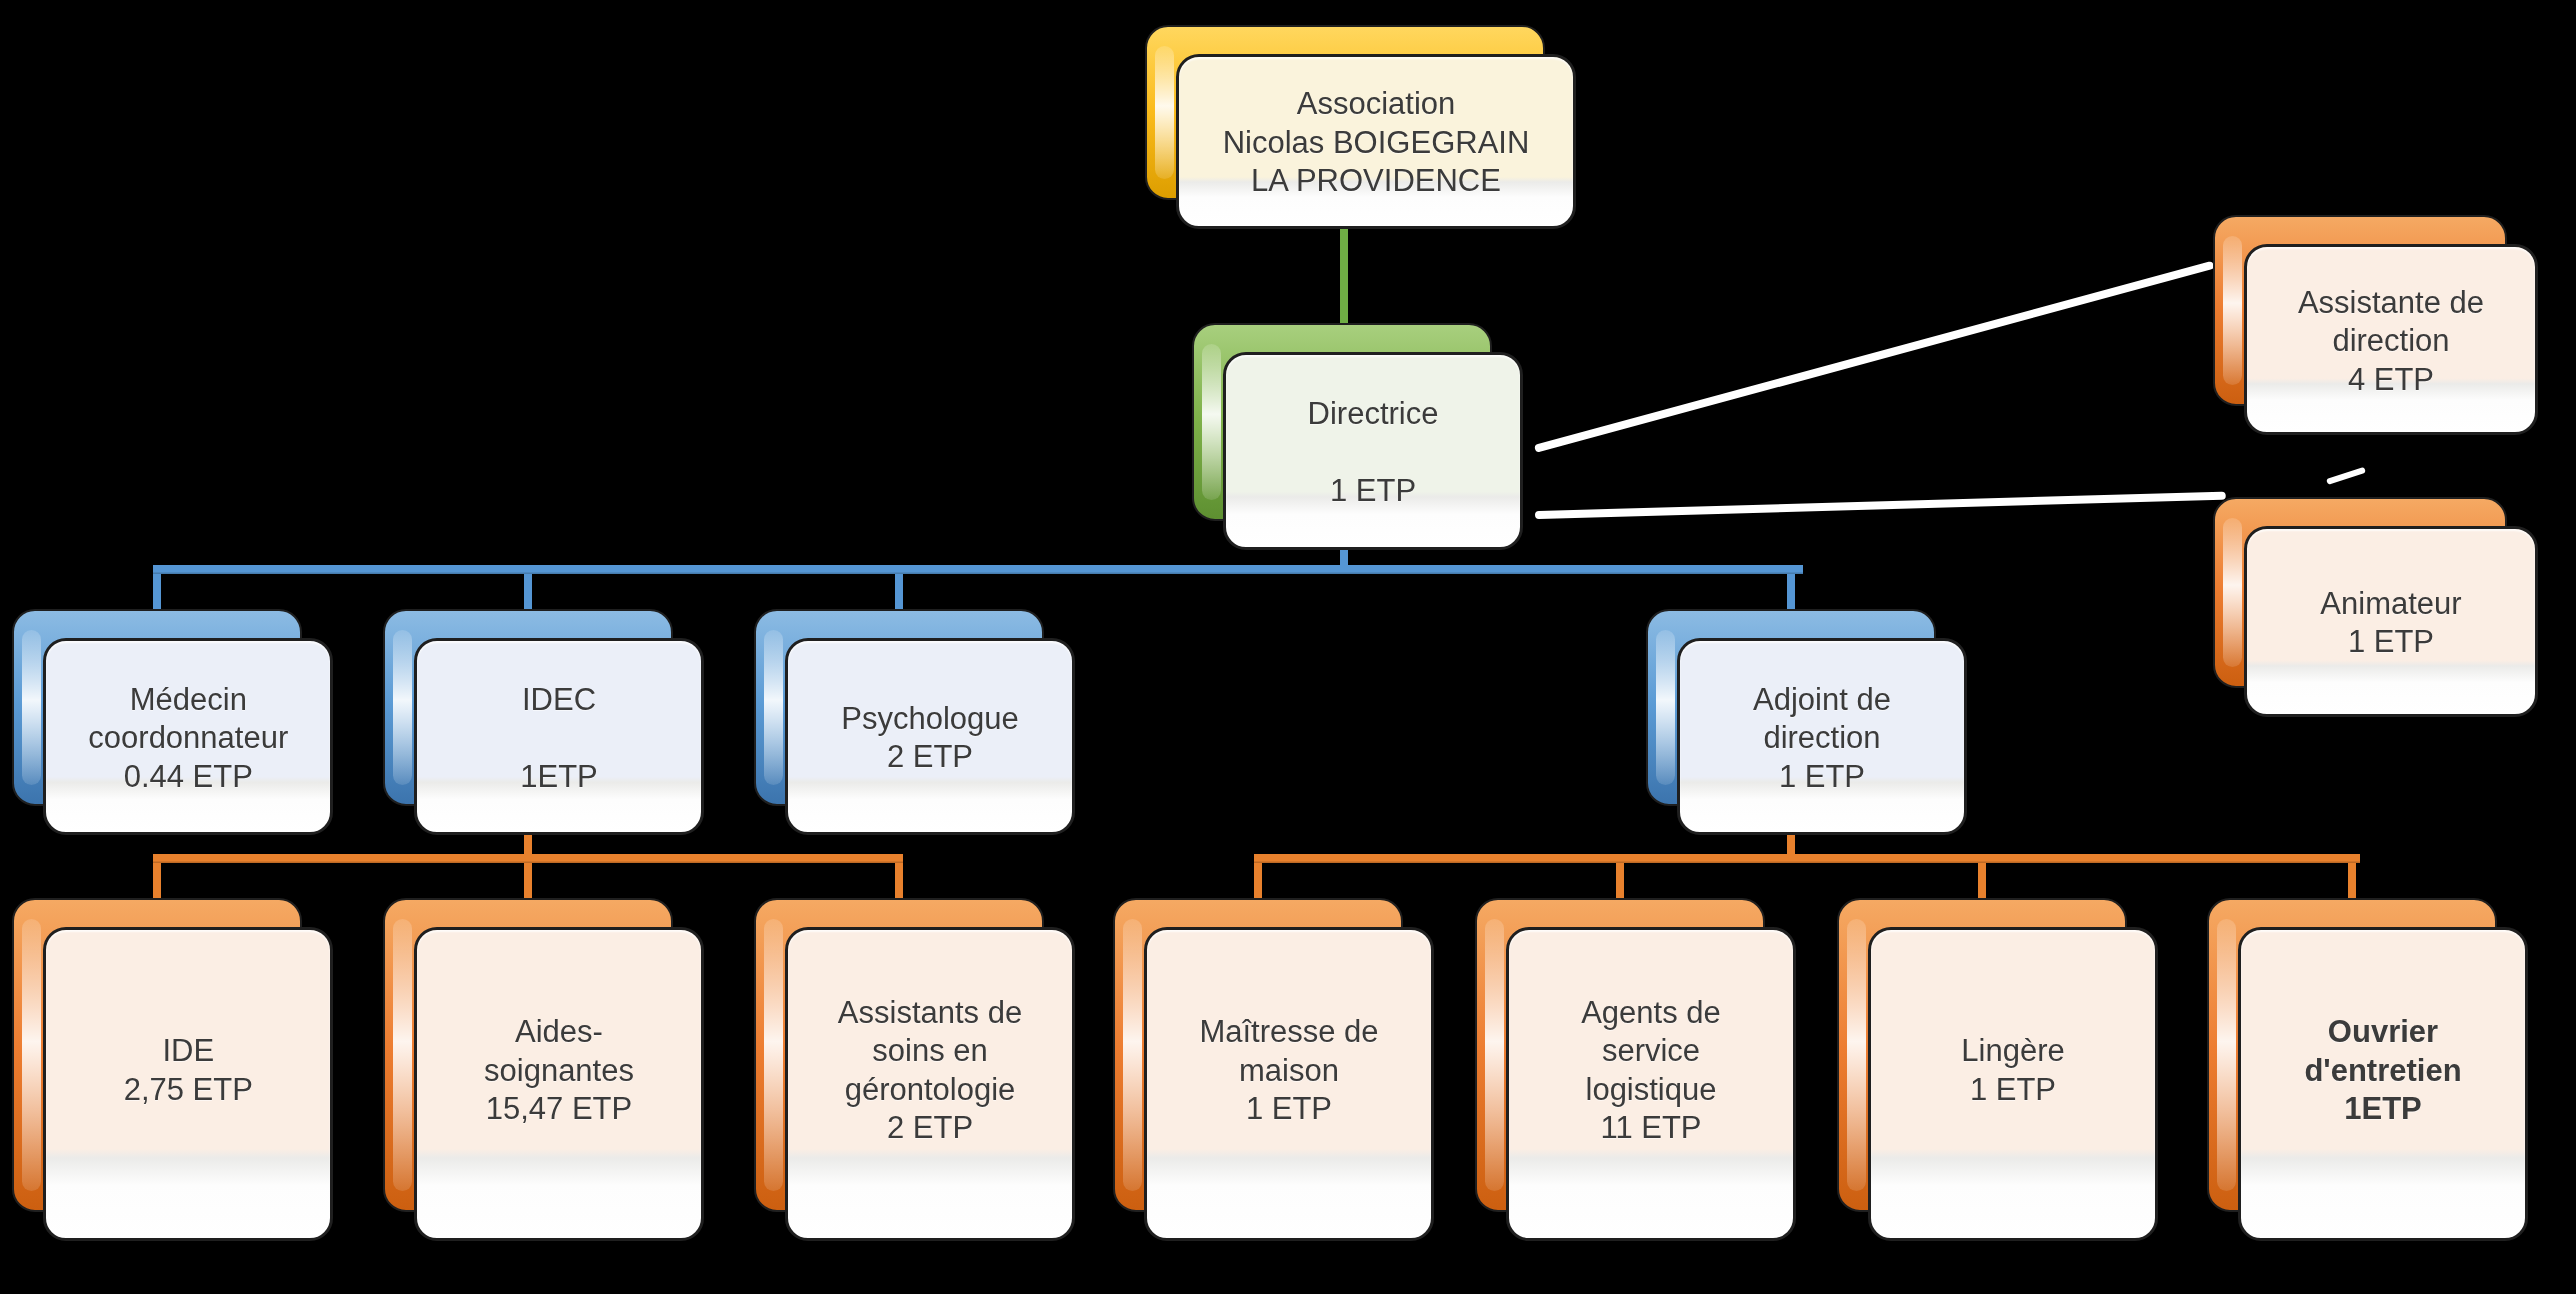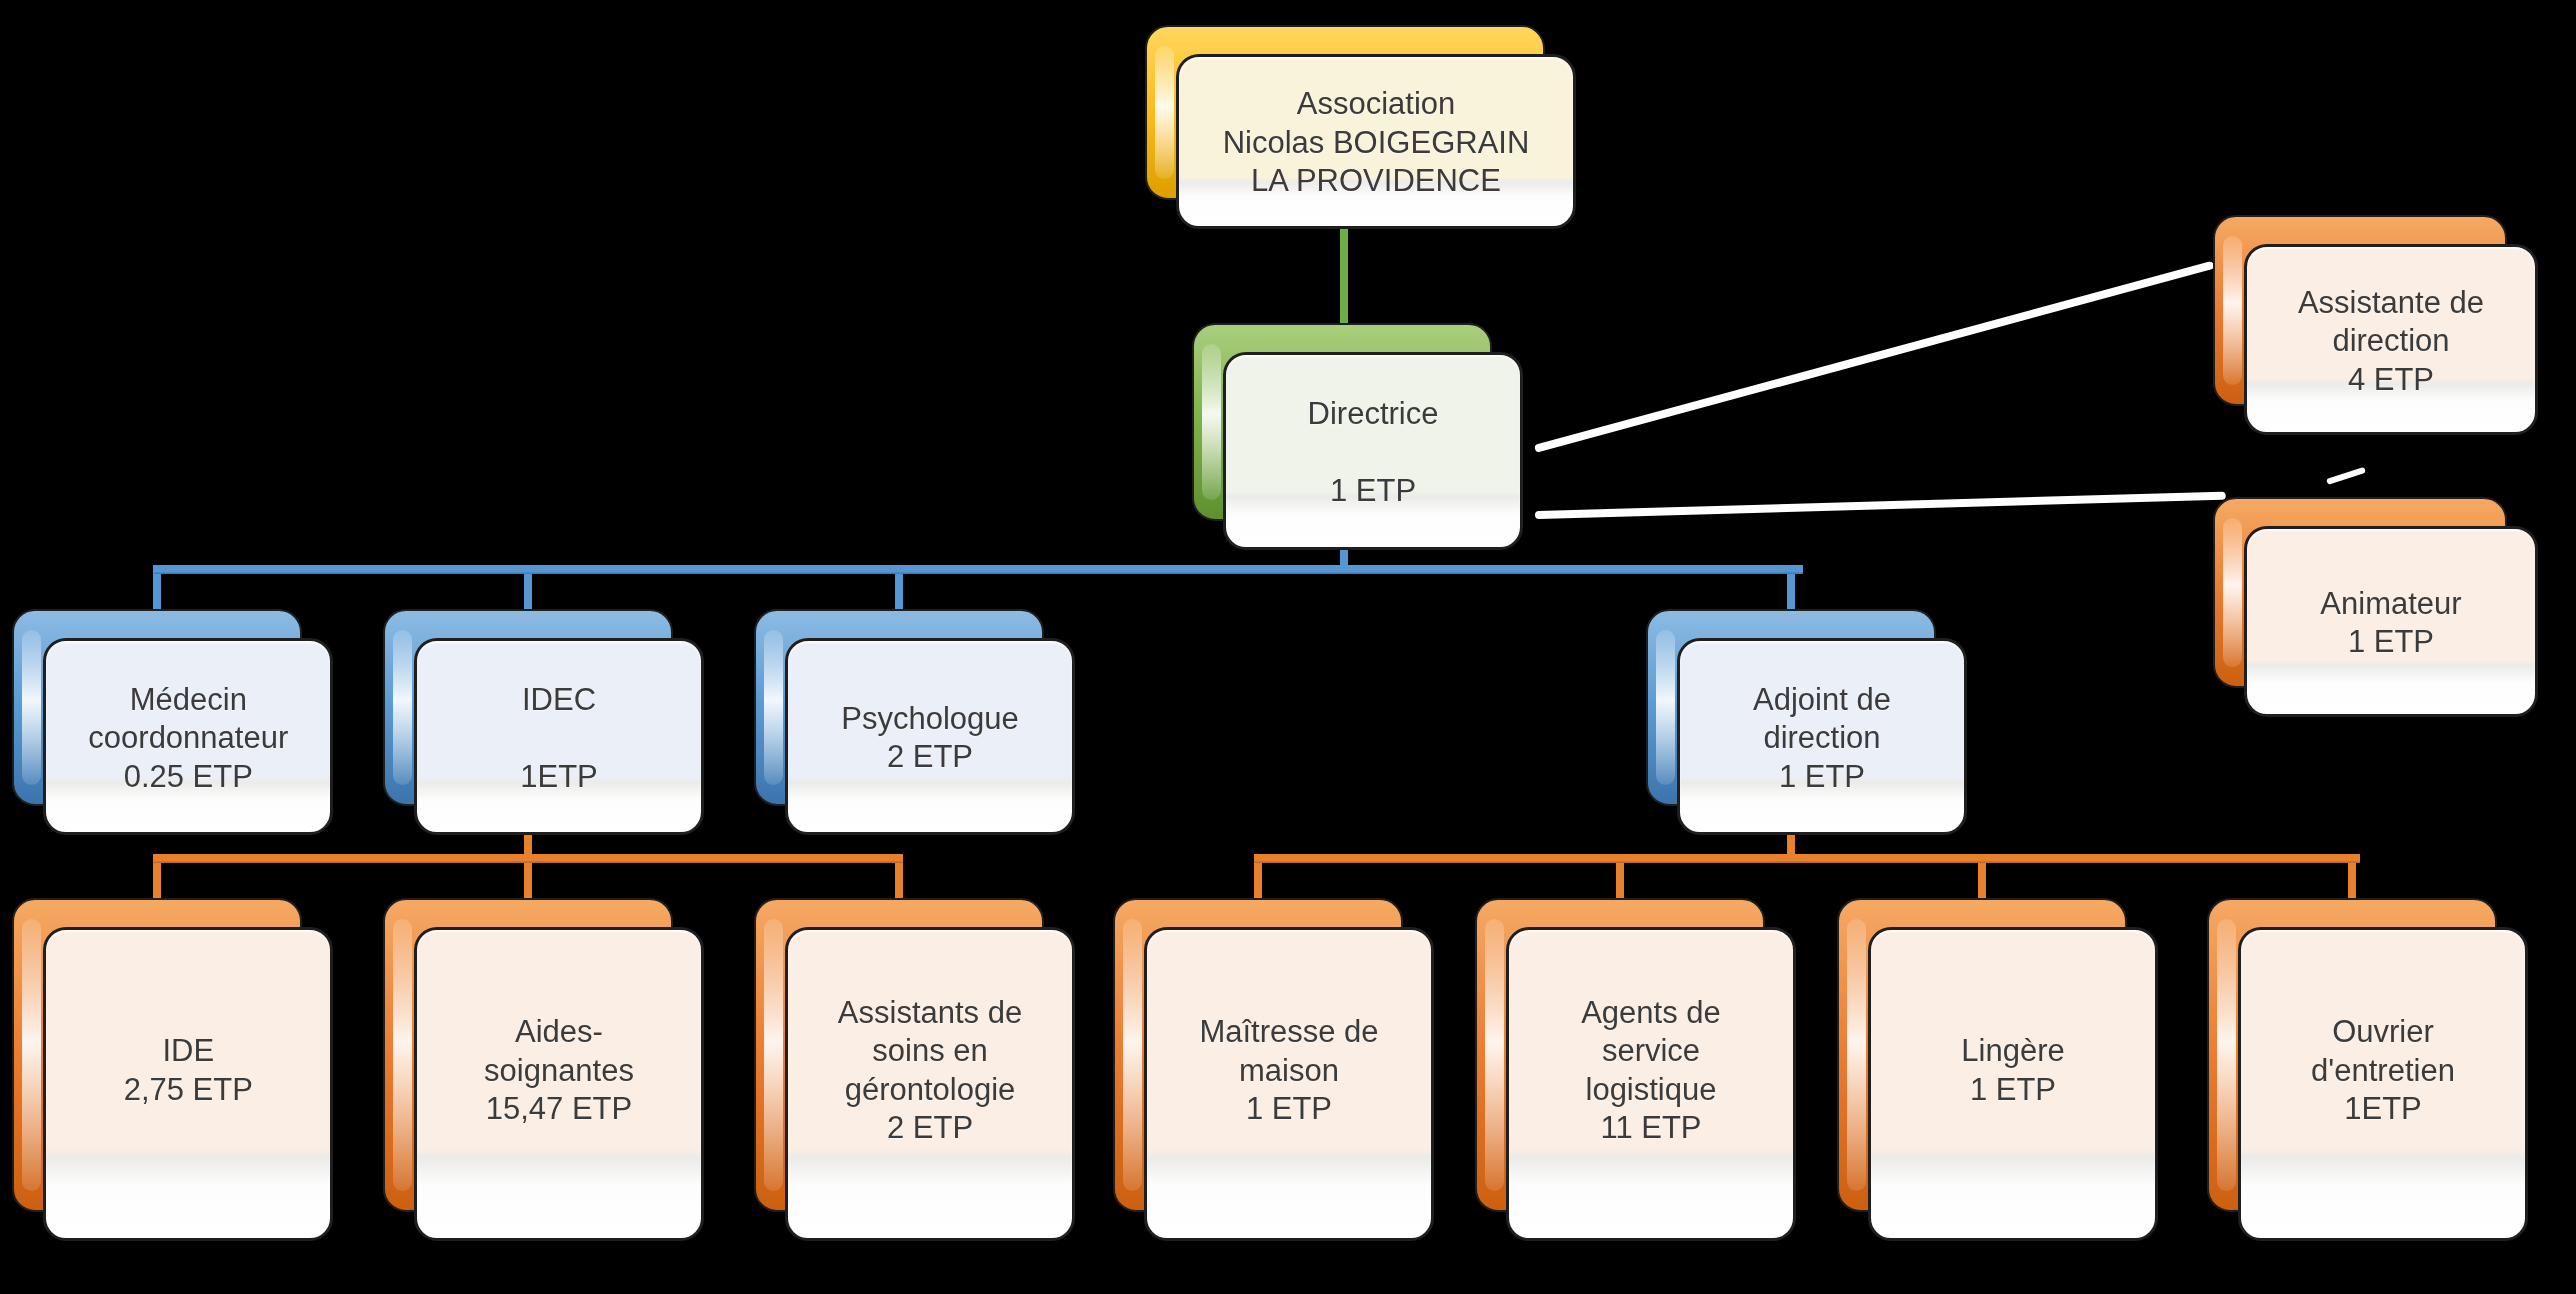--- a/index.html
+++ b/index.html
@@ -83,21 +83,21 @@
       <div class="node-label">Directrice
 
 1 ETP</div>
     </div>
   </div>
       <div class="node scheme-blue" style="left: 12.3px; top: 609px; width: 290px; height: 197px;">
     <div class="node-back"></div>
     <div class="node-front">
       <div class="node-label">Médecin
 coordonnateur
-0.25 ETP</div>
+0.44 ETP</div>
     </div>
   </div>
       <div class="node scheme-blue" style="left: 383px; top: 609px; width: 290px; height: 197px;">
     <div class="node-back"></div>
     <div class="node-front">
       <div class="node-label">IDEC
 
 1ETP</div>
     </div>
   </div>
@@ -172,21 +172,21 @@
 11 ETP</div>
     </div>
   </div>
       <div class="node scheme-orange tall" style="left: 1837px; top: 898px; width: 290px; height: 314px;">
     <div class="node-back"></div>
     <div class="node-front">
       <div class="node-label">Lingère
 1 ETP</div>
     </div>
   </div>
-      <div class="node scheme-orange tall" style="left: 2207px; top: 898px; width: 290px; height: 314px;">
+      <div class="node scheme-orange tall" style="left: 2207px; top: 898px; width: 290px; height: 314px; font-weight: bold;">
     <div class="node-back"></div>
     <div class="node-front">
       <div class="node-label">Ouvrier
 d'entretien
 1ETP</div>
     </div>
   </div>
     </div>
 </div>
 

